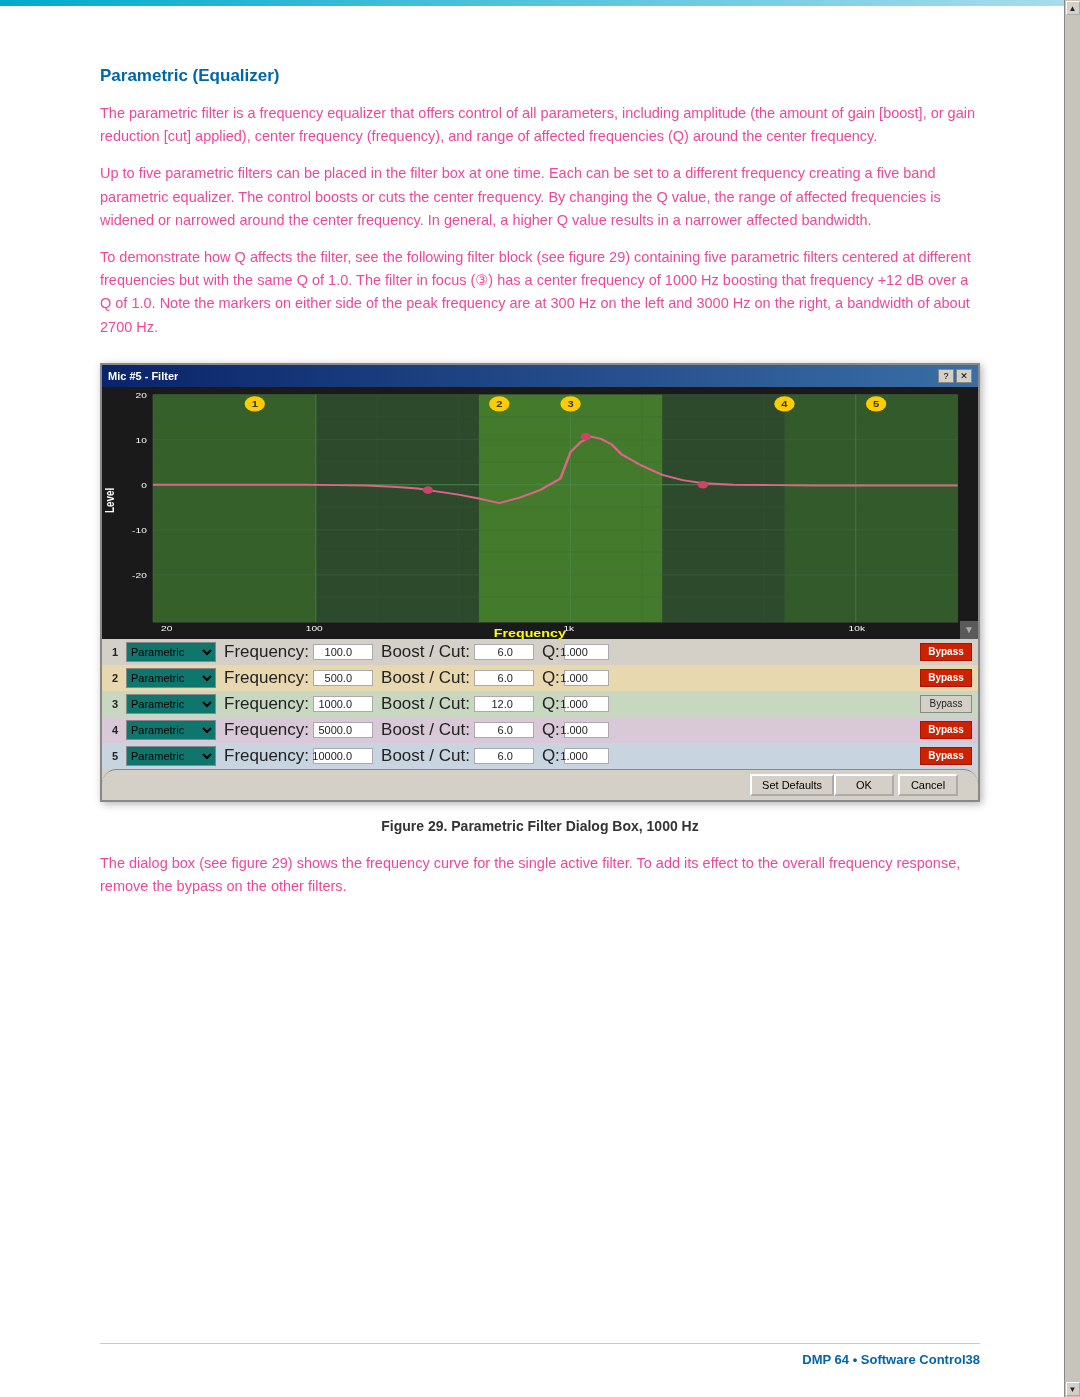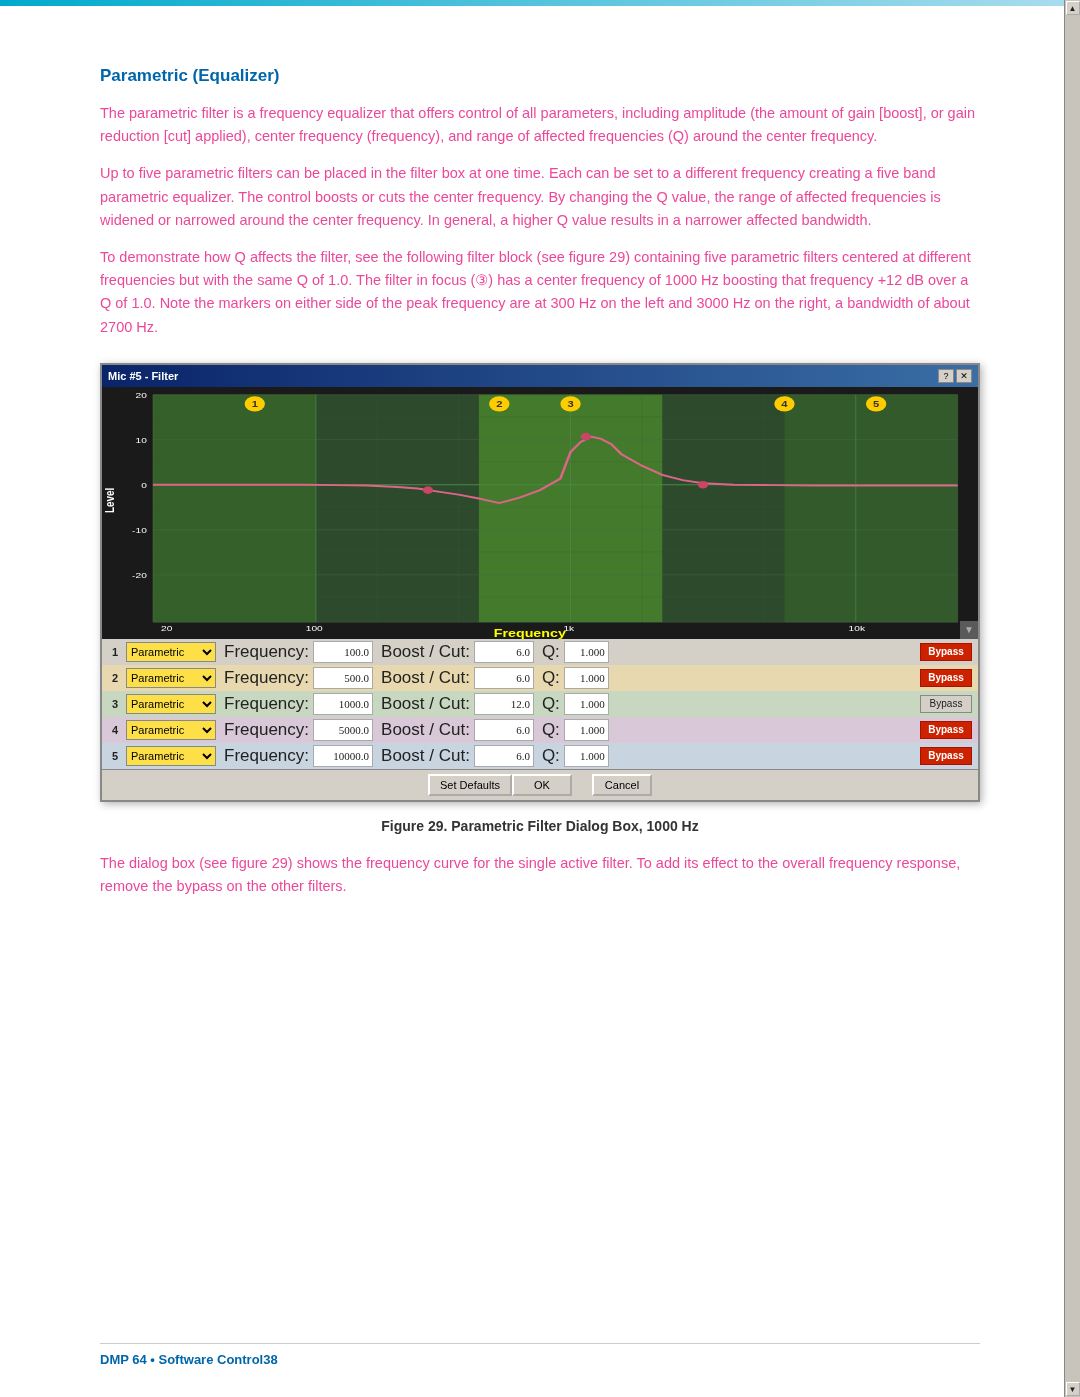--- a/index.html
+++ b/index.html
@@ -127,43 +127,42 @@
       width: 14px;
       text-align: center;
       font-weight: bold;
       font-size: 11px;
     }
 
     .type-select {
       width: 90px;
       height: 20px;
       font-size: 11px;
-      background: #fde047;
+      background: #0f766e;
       border: 1px solid #888;
     }
 
     .param-label {
       font-size: 17px;
       color: #222;
       margin-left: 4px;
     }
 
     .param-value {
       width: 60px;
-      height: 22px;
+      height: 16px;
       background: white;
       border: 1px solid #aaa;
       font-size: 11px;
       text-align: right;
       padding-right: 2px;
       display: flex;
       align-items: center;
       justify-content: flex-end;
-      padding: 0 3px;
-      font-family: Liberation Serif, serif;
+      padding: 0 20px;
     }
 
     .bypass-btn {
       margin-left: auto;
       width: 52px;
       height: 18px;
       background: #cc2200;
       color: white;
       font-size: 10px;
       font-weight: bold;
@@ -185,24 +184,25 @@
       display: flex;
       align-items: center;
       justify-content: center;
       cursor: pointer;
     }
 
     
     .dialog-buttons {
       display: flex;
       align-items: center;
-      justify-content: center;
-      padding: 4px 2px;
+      justify-content: flex-end;
+      padding: 4px 20px;
       background: #d4d0c8;
       border-top: 1px solid #888;
+      border-radius: 15px;
     }
 
     .win-btn {
       height: 22px;
       min-width: 70px;
       background: #d4d0c8;
       border: 2px outset #fff;
       font-size: 11px;
       cursor: pointer;
       padding: 0 10px;
@@ -229,21 +229,21 @@
       font-weight: bold;
     }
 
     
     .page-footer {
       position: absolute;
       bottom: 30px;
       left: 100px;
       right: 100px;
       display: flex;
-      justify-content: flex-start;
+      justify-content: flex-end;
       align-items: center;
       border-top: 1px solid #ccc;
       padding-top: 8px;
     }
 
     .footer-left {
       font-size: 13px;
       color: #0066aa;
       font-weight: bold;
     }
@@ -513,21 +513,21 @@
 
       <div class="scrollbar-right">
         <div class="scroll-arrow">▲</div>
         <div style="flex:1;"></div>
         <div class="scroll-arrow">▼</div>
       </div>
     </div>
 
     <div class="dialog-buttons">
       <button class="win-btn">Set Defaults</button>
-      <div style="display:flex;gap:20px;">
+      <div style="display:flex;gap:4px;">
         <button class="win-btn-small">OK</button>
         <button class="win-btn-small">Cancel</button>
       </div>
     </div>
   </div>
 
   <div class="figure-caption">
     <strong>Figure 29.   Parametric Filter Dialog Box, 1000 Hz</strong>
   </div>
 

